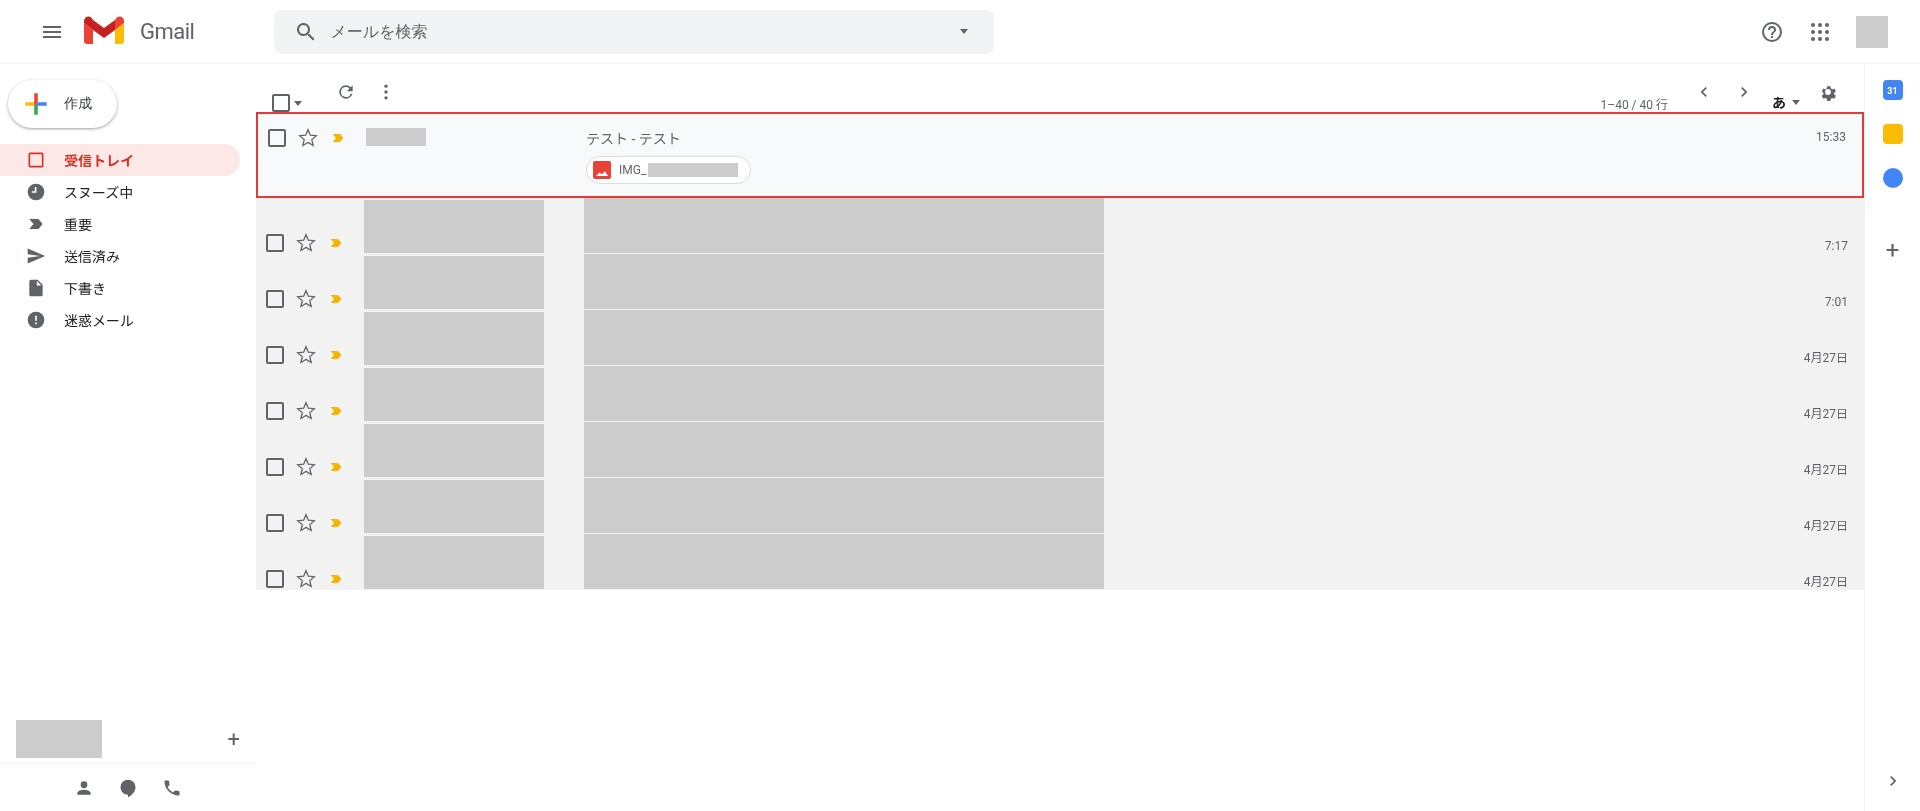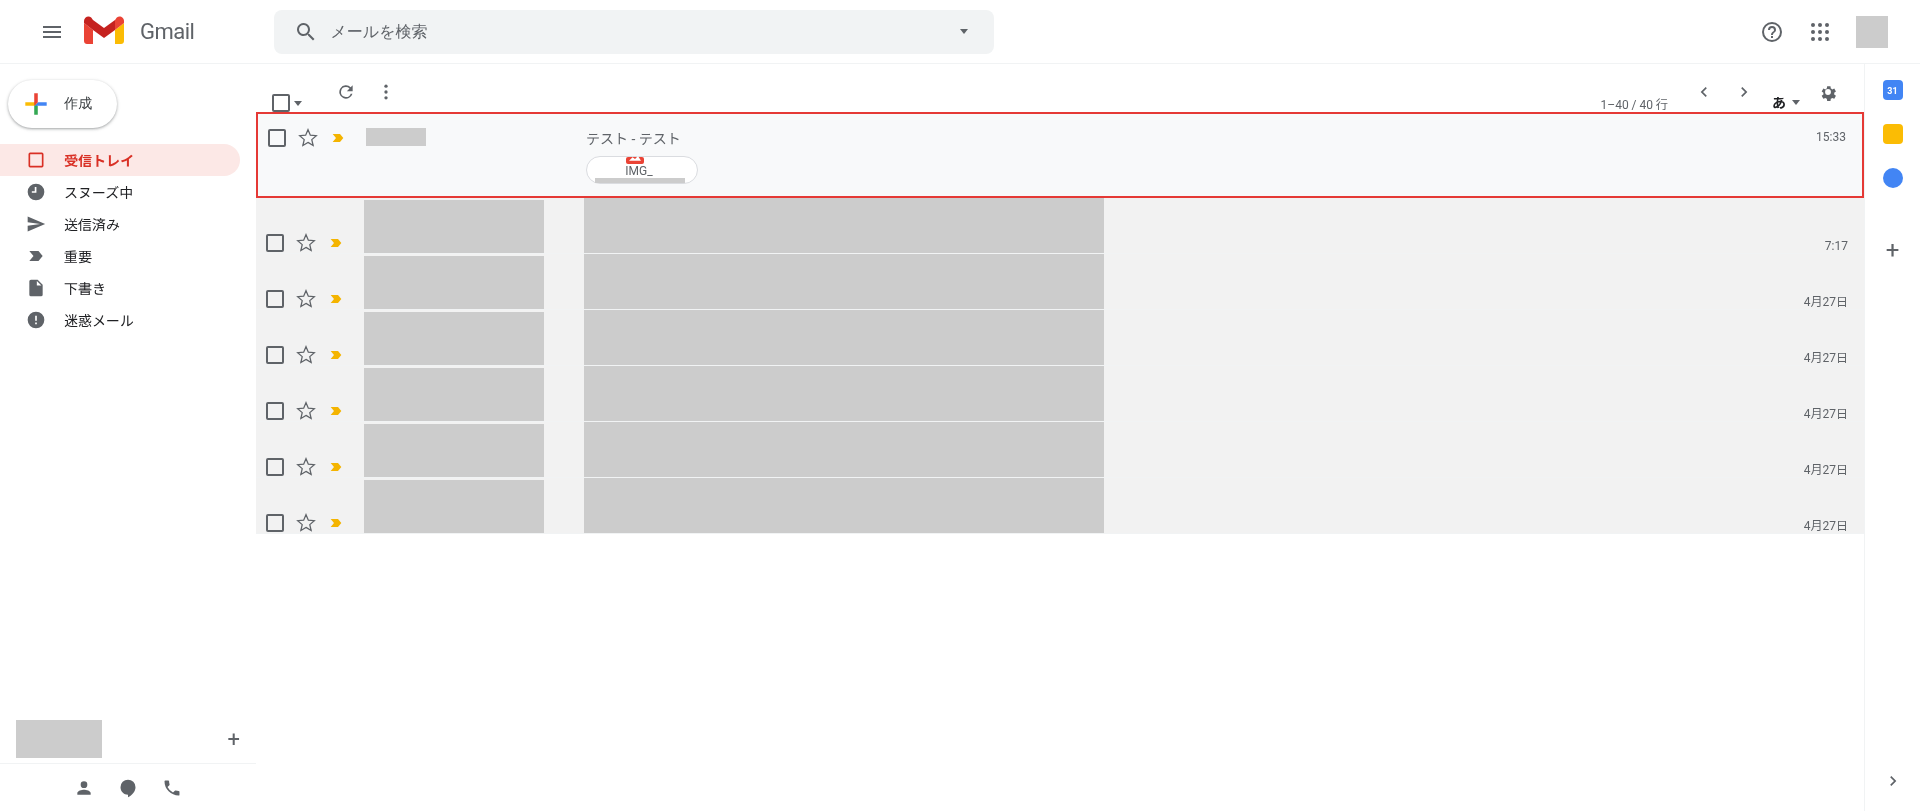--- a/index.html
+++ b/index.html
@@ -49,21 +49,21 @@
 .email-row:not(.highlighted):not(.unread) { background: #f2f2f2; }
 .row-controls { display: flex; align-items: center; gap: 12px; padding-top: 2px; }
 .star-icon { width: 20px; height: 20px; fill: none; stroke: #5f6368; stroke-width: 1.5; }
 .importance { width: 16px; height: 16px; }
 .sender-block { width: 200px; margin-left: 20px; padding-top: 2px; }
 .sender-redact { width: 60px; height: 18px; background: #ccc; }
 .sender-redact-tall { width: 180px; height: 100%; background: #ccc; }
 .content-col { flex: 1; margin-left: 20px; }
 .subject-line { font-size: 14px; color: #5f6368; padding-top: 2px; }
 .content-redact { width: 520px; height: 100%; background: #ccc; }
-.attachment-chip { display: inline-flex; align-items: center; border: 1px solid #dadce0; border-radius: 14px; height: 28px; padding: 0 12px 0 6px; margin-top: 8px; background: #fff; font-size: 12px; color: #5f6368; flex-direction: column; }
+.attachment-chip { display: inline-flex; align-items: center; border: 1px solid #dadce0; border-radius: 14px; height: 28px; padding: 0 12px 0 6px; margin-top: 8px; background: #fff; font-size: 12px; color: #5f6368; }
 .attachment-chip .img-icon { width: 18px; height: 18px; background: #ea4335; border-radius: 2px; margin-right: 8px; position: relative; }
 .attachment-chip .img-icon::after { content: ''; position: absolute; bottom: 3px; left: 3px; right: 3px; height: 6px; background: #fff; clip-path: polygon(0 100%, 30% 40%, 50% 70%, 75% 20%, 100% 100%); }
 .attachment-redact { width: 90px; height: 14px; background: #ccc; margin-left: 2px; }
 .time-col { font-size: 12px; color: #5f6368; margin-left: auto; padding-top: 4px; min-width: 56px; text-align: right; }
 .tall-row { height: 56px; padding-top: 0; padding-bottom: 0; align-items: flex-end; }
 .tall-row .row-controls { padding-top: 0; }
 .tall-row .time-col { padding-top: 0; }
 .right-rail { width: 56px; border-left: 1px solid #f1f3f4; display: flex; flex-direction: column; align-items: center; padding-top: 16px; gap: 24px; }
 .rail-icon { width: 20px; height: 20px; border-radius: 4px; }
 .rail-cal { background: #4285f4; position: relative; }
@@ -142,29 +142,29 @@
       <span>受信トレイ</span>
     </div>
     <div class="nav-item">
       <svg viewBox="0 0 24 24">
           <path d="M12 2a10 10 0 1 0 10 10A10 10 0 0 0 12 2zm.5 11H7v-2h3.5V6h2v7z"></path>
         </svg>
       <span>スヌーズ中</span>
     </div>
     <div class="nav-item">
       <svg viewBox="0 0 24 24">
+          <path d="M4 18h11l5-6-5-6H4l5 6-5 6z"></path>
+        </svg>
+      <span>重要</span>
+    </div>
+    <div class="nav-item">
+      <svg viewBox="0 0 24 24">
           <path d="M2 21l21-9L2 3v7l15 2-15 2v7z"></path>
         </svg>
       <span>送信済み</span>
-    </div>
-    <div class="nav-item">
-      <svg viewBox="0 0 24 24">
-          <path d="M4 18h11l5-6-5-6H4l5 6-5 6z"></path>
-        </svg>
-      <span>重要</span>
     </div>
     <div class="nav-item">
       <svg viewBox="0 0 24 24">
           <path d="M14 2H6a2 2 0 0 0-2 2v16a2 2 0 0 0 2 2h12a2 2 0 0 0 2-2V8l-6-6zm-1 7V3.5L18.5 9H13z"></path>
         </svg>
       <span>下書き</span>
     </div>
     <div class="nav-item">
       <svg viewBox="0 0 24 24">
           <path d="M12 2a10 10 0 1 0 10 10A10 10 0 0 0 12 2zm1 15h-2v-2h2v2zm0-4h-2V7h2v6z"></path>
@@ -267,20 +267,38 @@
               <path fill="#f4b400" d="M4 18h11l5-6-5-6H4l5 6-5 6z"></path>
             </svg>
         </div>
         <div class="sender-block" style="height:100%">
             <div class="sender-redact-tall"></div>
           </div>
         <div class="content-col" style="height:100%">
             <div class="content-redact"></div>
           </div>
         <div class="time-col">7:17</div>
+      </div>
+      <div class="email-row tall-row">
+        <div class="row-controls">
+          <div class="checkbox-empty"></div>
+          <svg class="star-icon" viewBox="0 0 24 24">
+              <path d="M12 17.27L18.18 21l-1.64-7.03L22 9.24l-7.19-.61L12 2 9.19 8.63 2 9.24l5.46 4.73L5.82 21 12 17.27z"></path>
+            </svg>
+          <svg class="importance" viewBox="0 0 24 24">
+              <path fill="#f4b400" d="M4 18h11l5-6-5-6H4l5 6-5 6z"></path>
+            </svg>
+        </div>
+        <div class="sender-block" style="height:100%">
+            <div class="sender-redact-tall"></div>
+          </div>
+        <div class="content-col" style="height:100%">
+            <div class="content-redact"></div>
+          </div>
+        <div class="time-col">7:01</div>
       </div>
       <div class="email-row tall-row">
         <div class="row-controls">
           <div class="checkbox-empty"></div>
           <svg class="star-icon" viewBox="0 0 24 24">
               <path d="M12 17.27L18.18 21l-1.64-7.03L22 9.24l-7.19-.61L12 2 9.19 8.63 2 9.24l5.46 4.73L5.82 21 12 17.27z"></path>
             </svg>
           <svg class="importance" viewBox="0 0 24 24">
               <path fill="#f4b400" d="M4 18h11l5-6-5-6H4l5 6-5 6z"></path>
             </svg>

